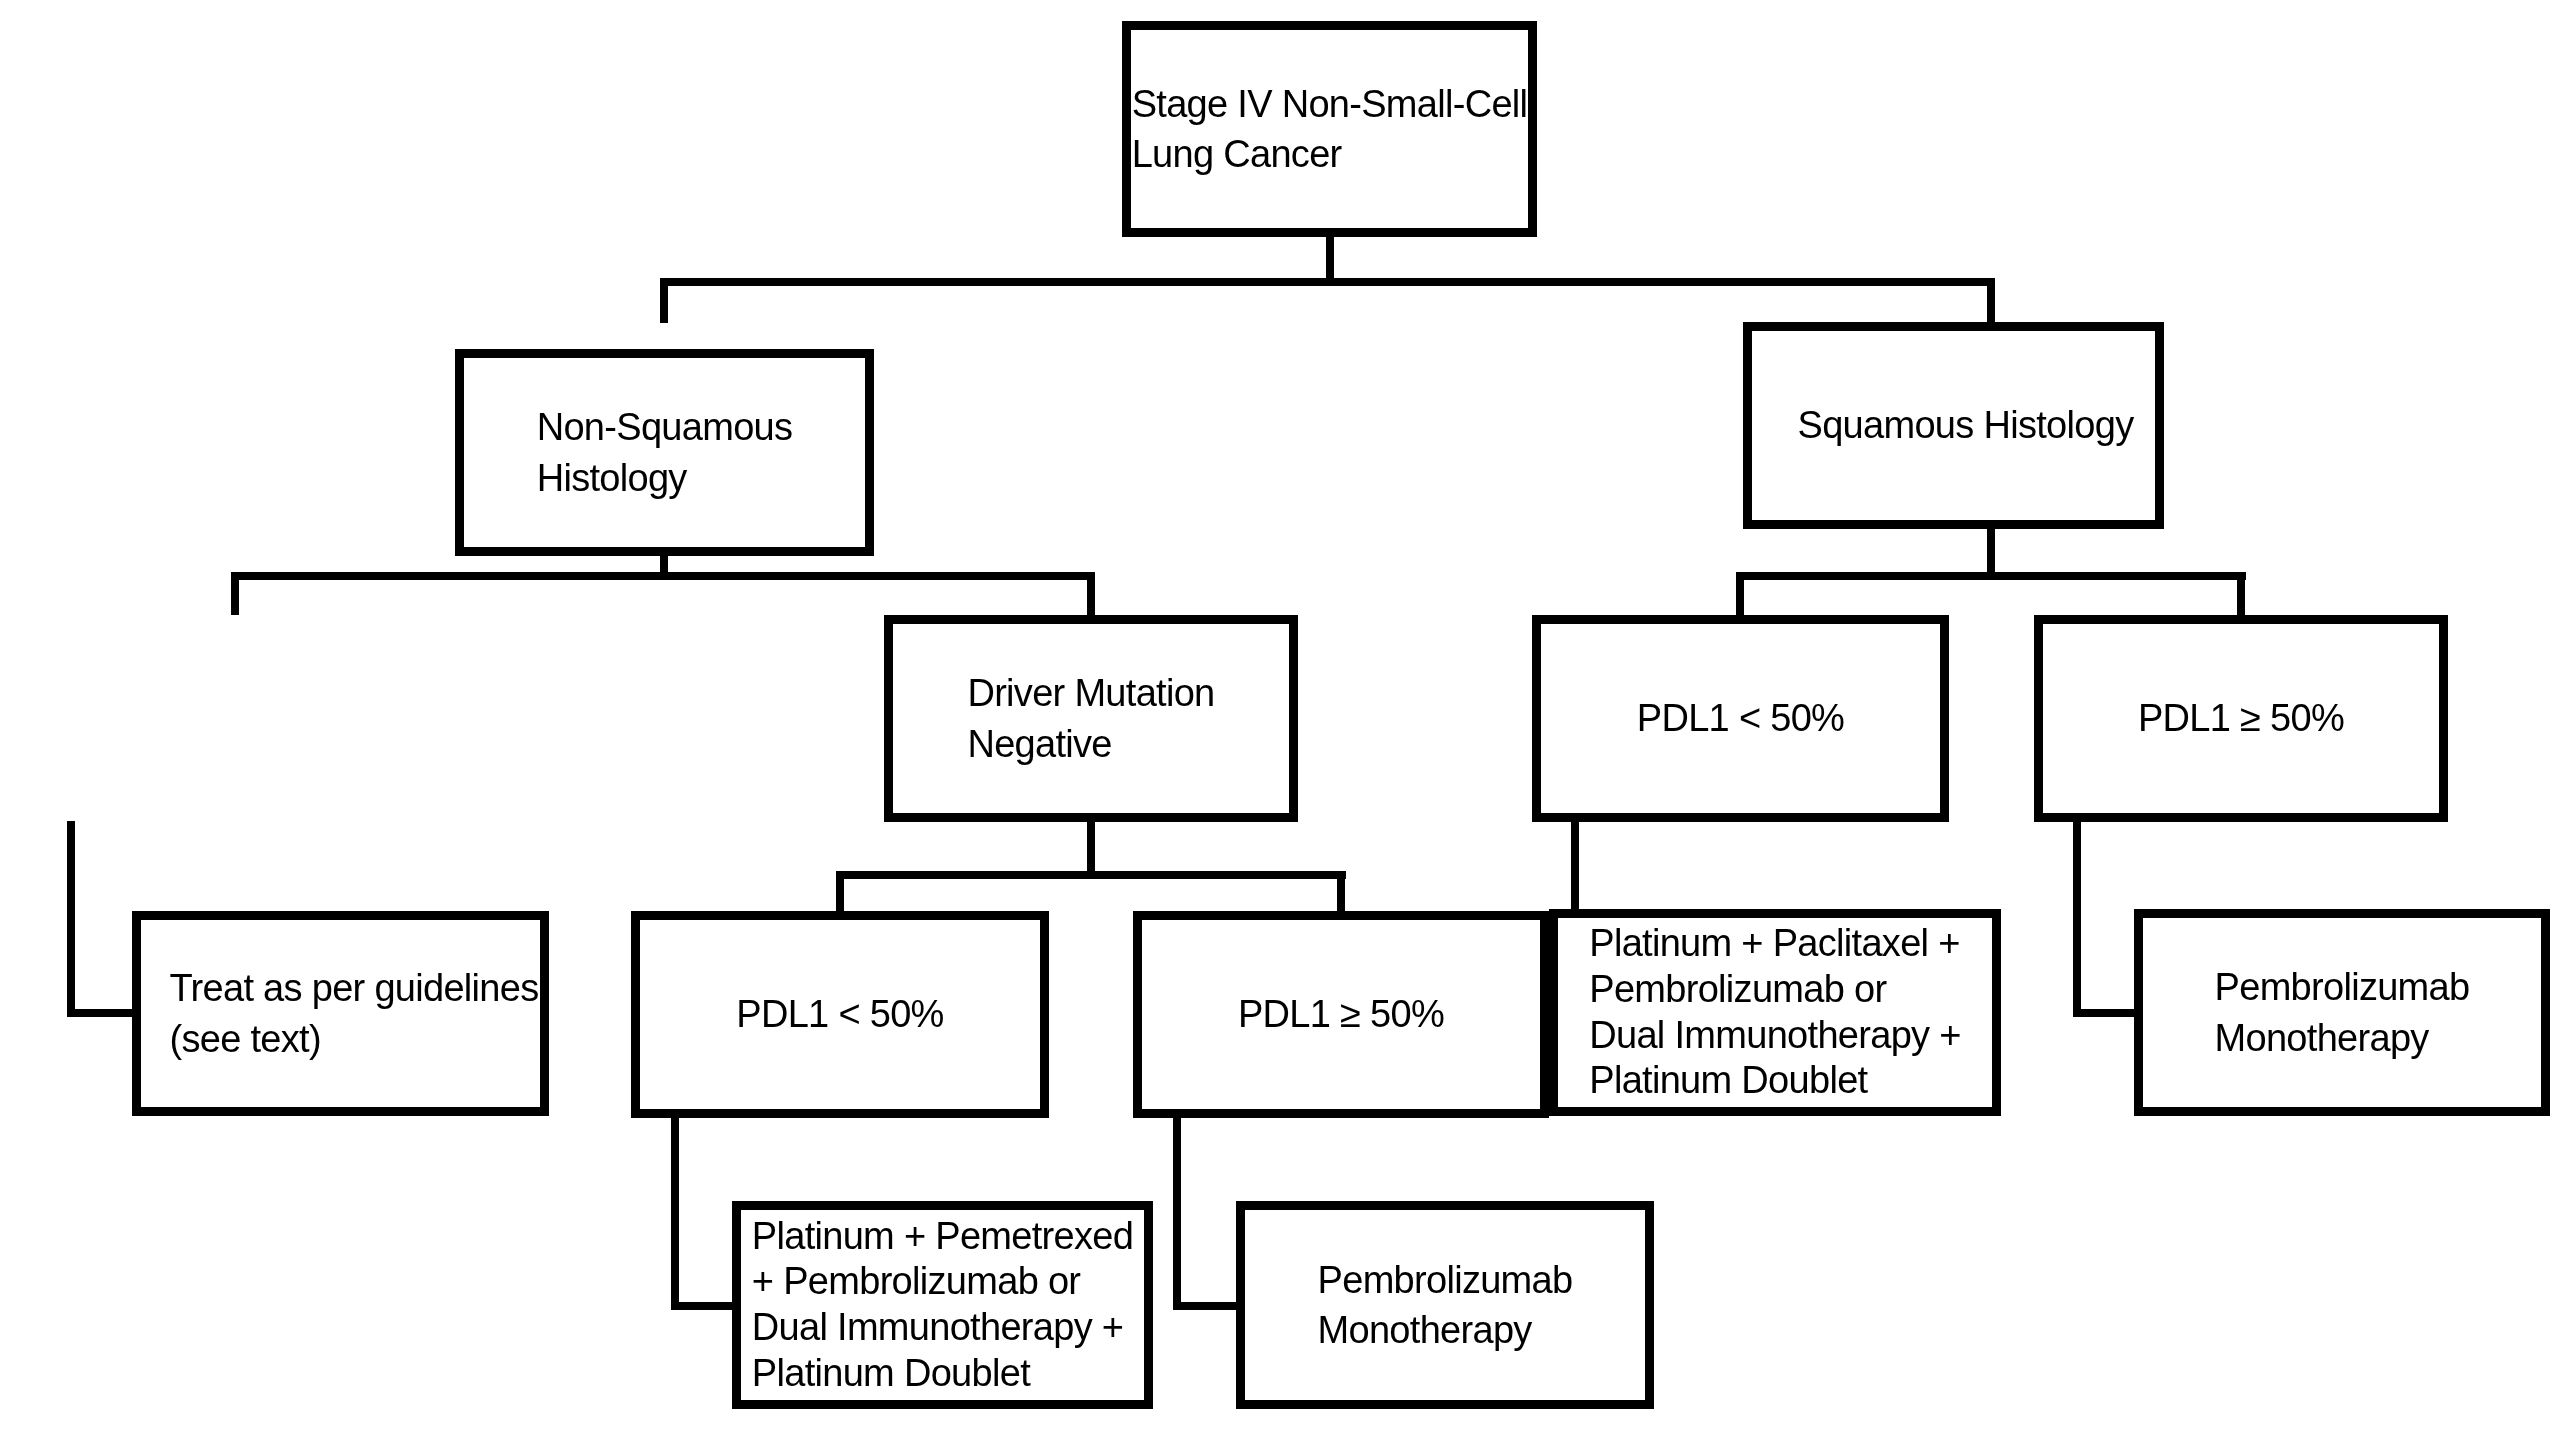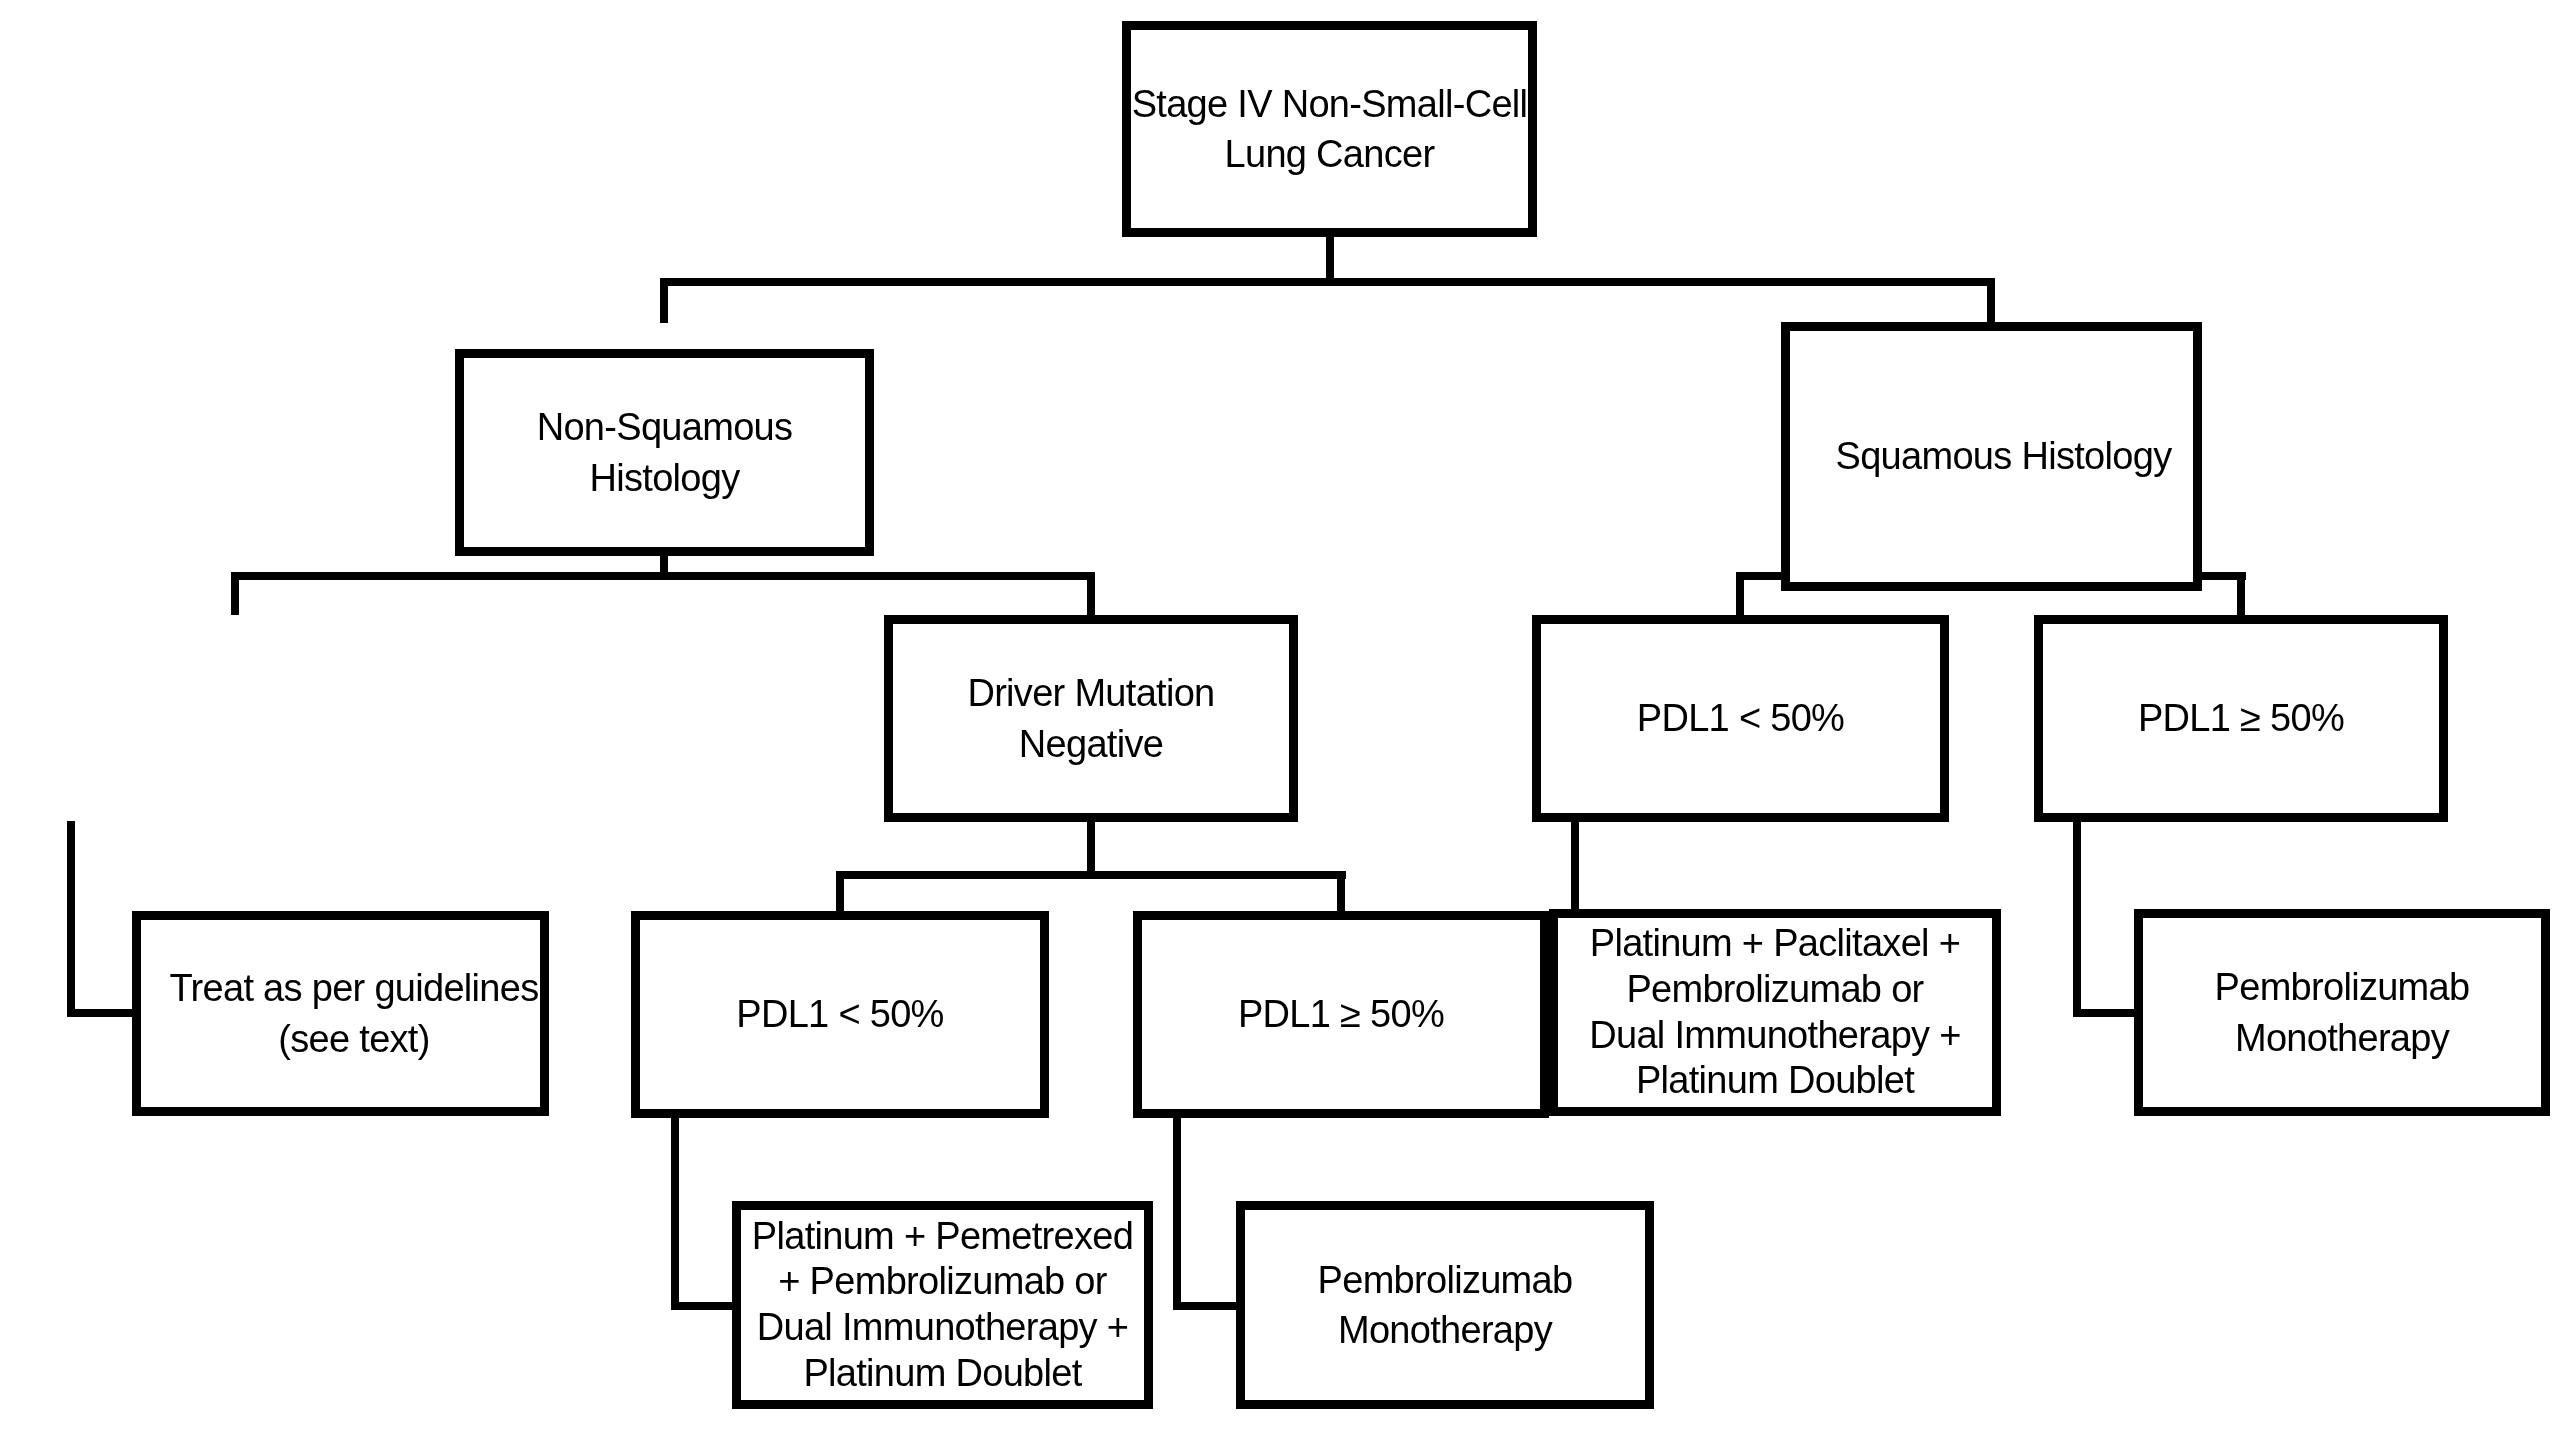--- a/index.html
+++ b/index.html
@@ -23,38 +23,38 @@
   }
   
   .node {
     position: absolute;
     box-sizing: border-box;
     border: 9px solid var(--line_color);
     background: var(--background_color);
     display: flex;
     align-items: center;
     justify-content: center;
-    text-align: center;
+    text-align: left;
     z-index: 2;
   }
   .node-label {
     display: block;
     white-space: pre-line;
     font-size: 38px;
     line-height: 1.32;
     letter-spacing: -0.7px;
     color: var(--text_color);
   }
   .node.compact .node-label {
     line-height: 1.2;
   }
   
   .b-root      { left: 1122px; top: 21px;   width: 415px; height: 216px; }
   .b-nonsq     { left: 455px;  top: 322px;  width: 419px; height: 207px; margin-top: 27px; }
-  .b-sq        { left: 1781px; top: 322px;  width: 421px; height: 269px; padding-left: 24px; }
+  .b-sq        { left: 1743px; top: 322px;  width: 421px; height: 207px; padding-left: 24px; }
   .b-dmp       { left: 26px;   top: 615px;  width: 418px; height: 207px; }
   .b-dmn       { left: 884px; top: 615px;  width: 414px; height: 207px; }
   .b-sq-low    { left: 1532px; top: 615px;  width: 417px; height: 207px; }
   .b-sq-high   { left: 2034px; top: 615px;  width: 414px; height: 207px; }
   .b-treat     { left: 132px;  top: 911px; width: 417px; height: 205px; padding-left: 27px; }
   .b-nsq-low   { left: 631px;  top: 911px; width: 418px; height: 207px; }
   .b-nsq-high  { left: 1133px; top: 911px; width: 416px; height: 207px; }
   .b-plat-pac  { left: 1549px; top: 909px; width: 452px; height: 207px; }
   .b-pembro-r  { left: 2134px; top: 909px; width: 416px; height: 207px; }
   .b-plat-pem  { left: 732px; top: 1201px; width: 421px; height: 208px; }

